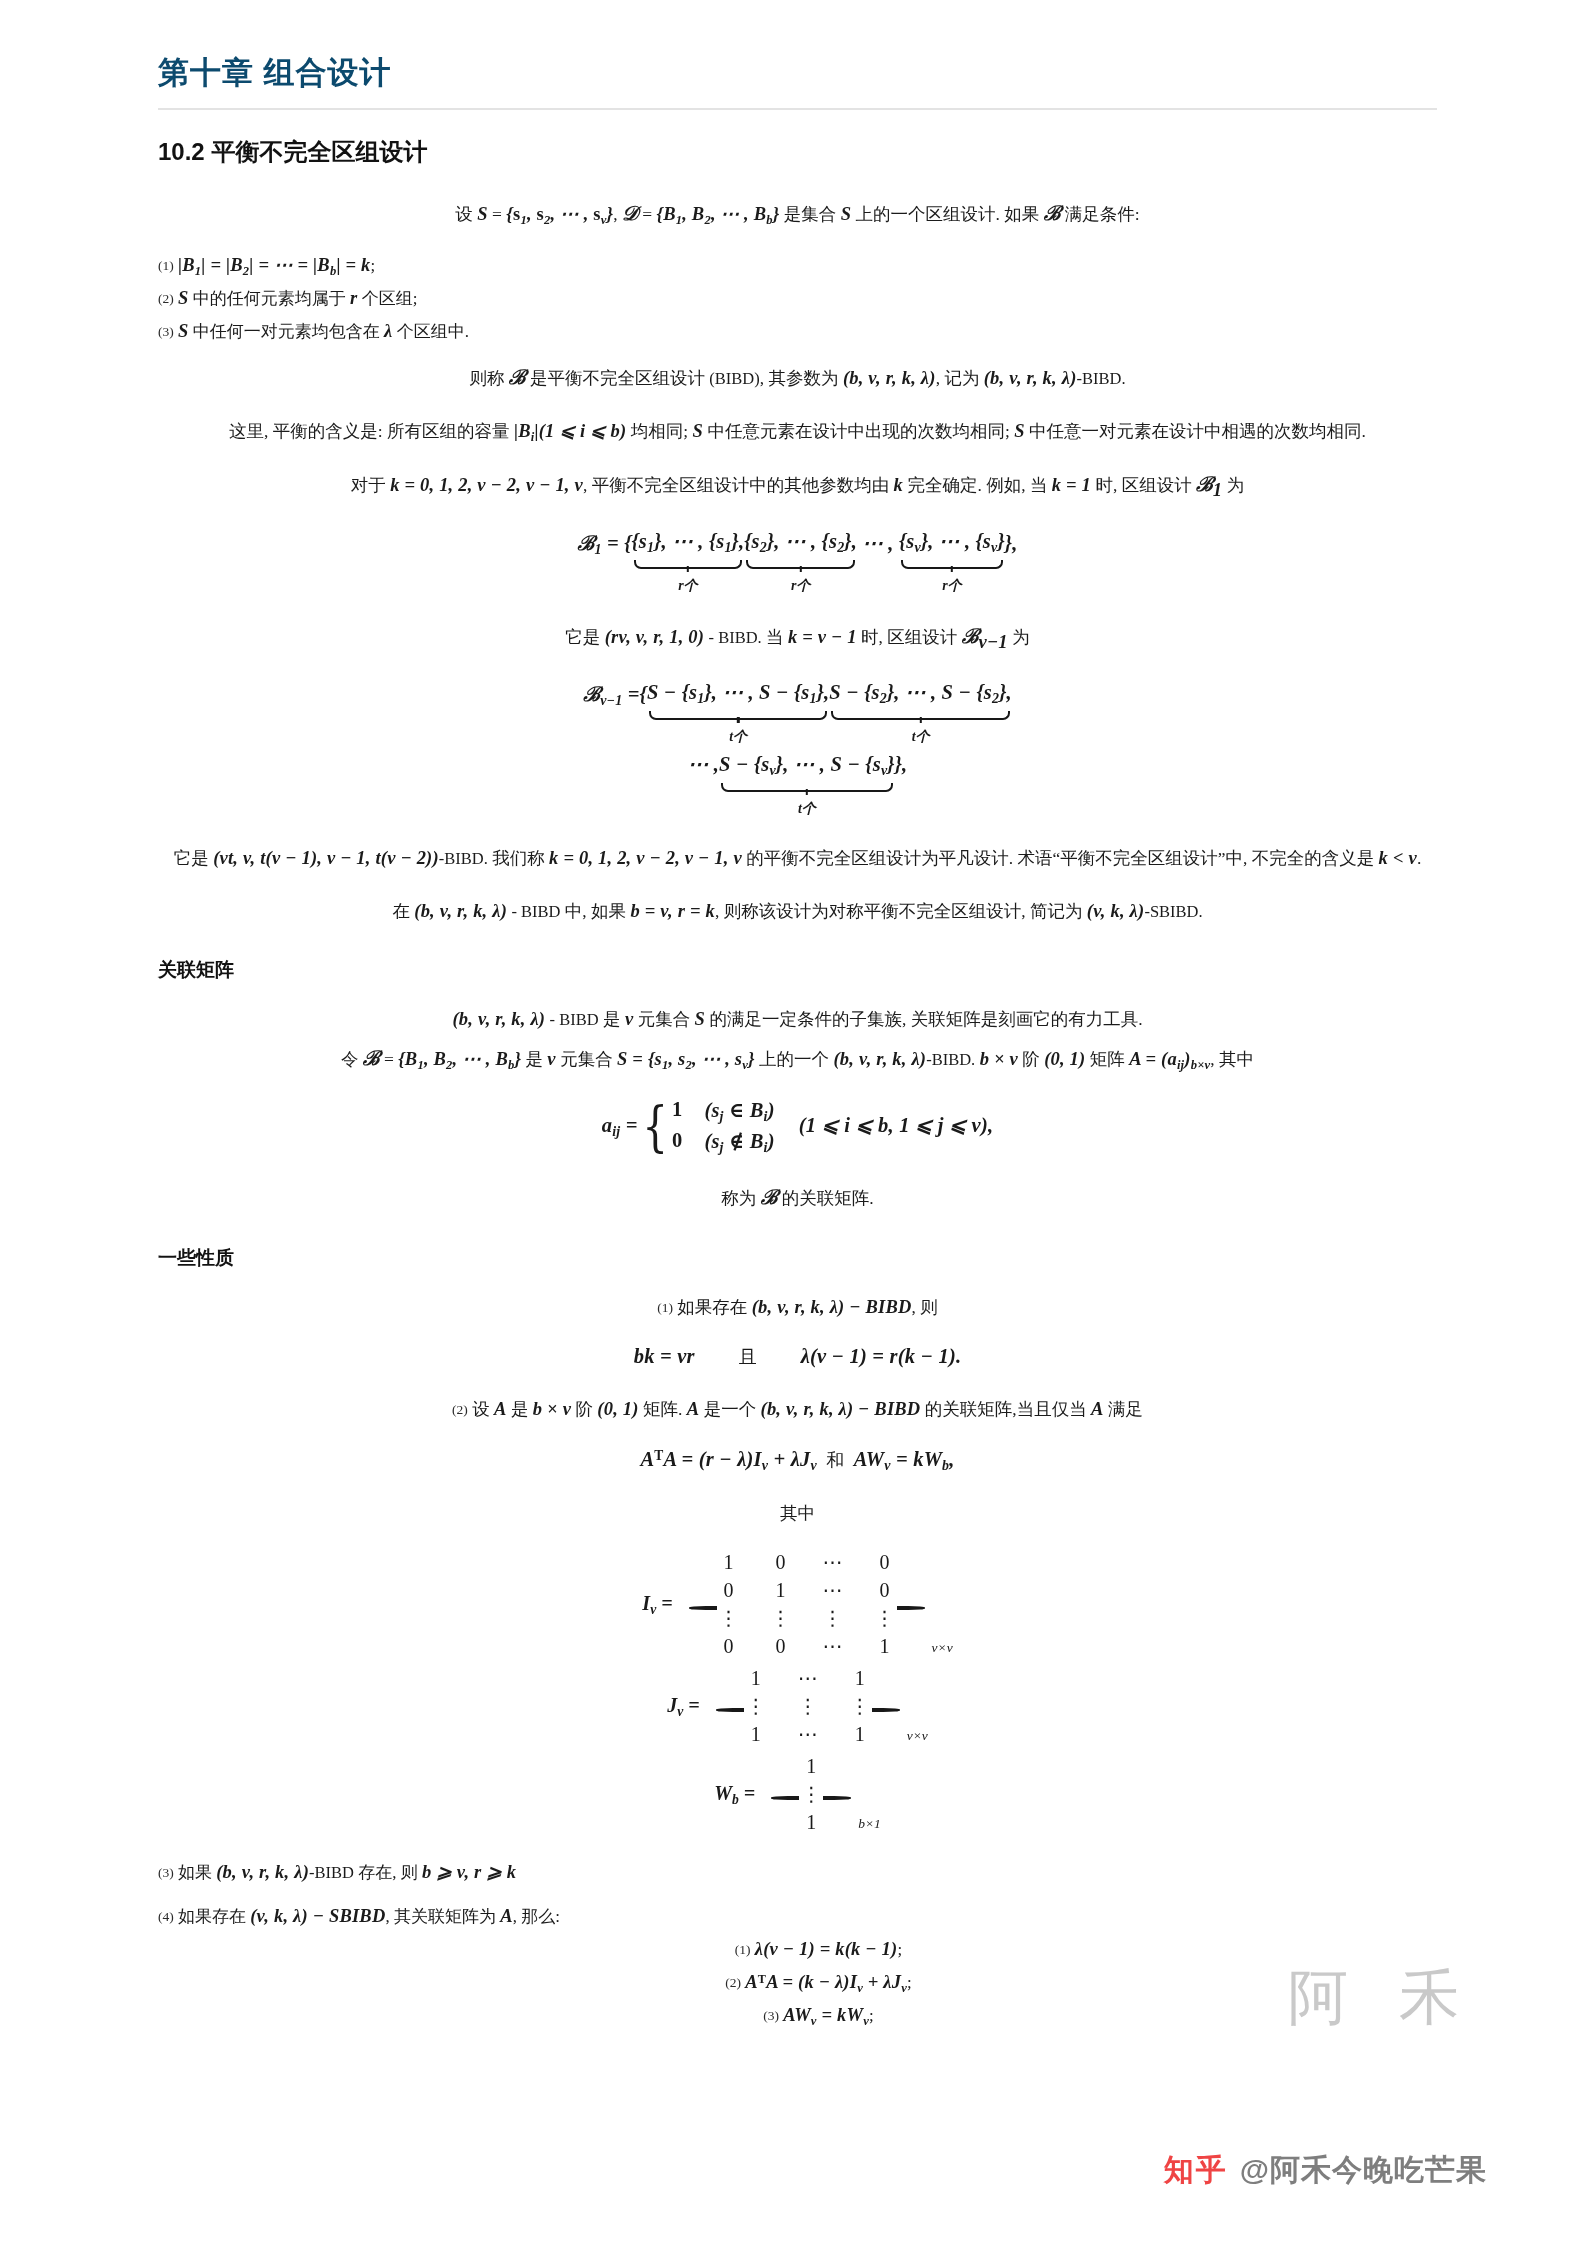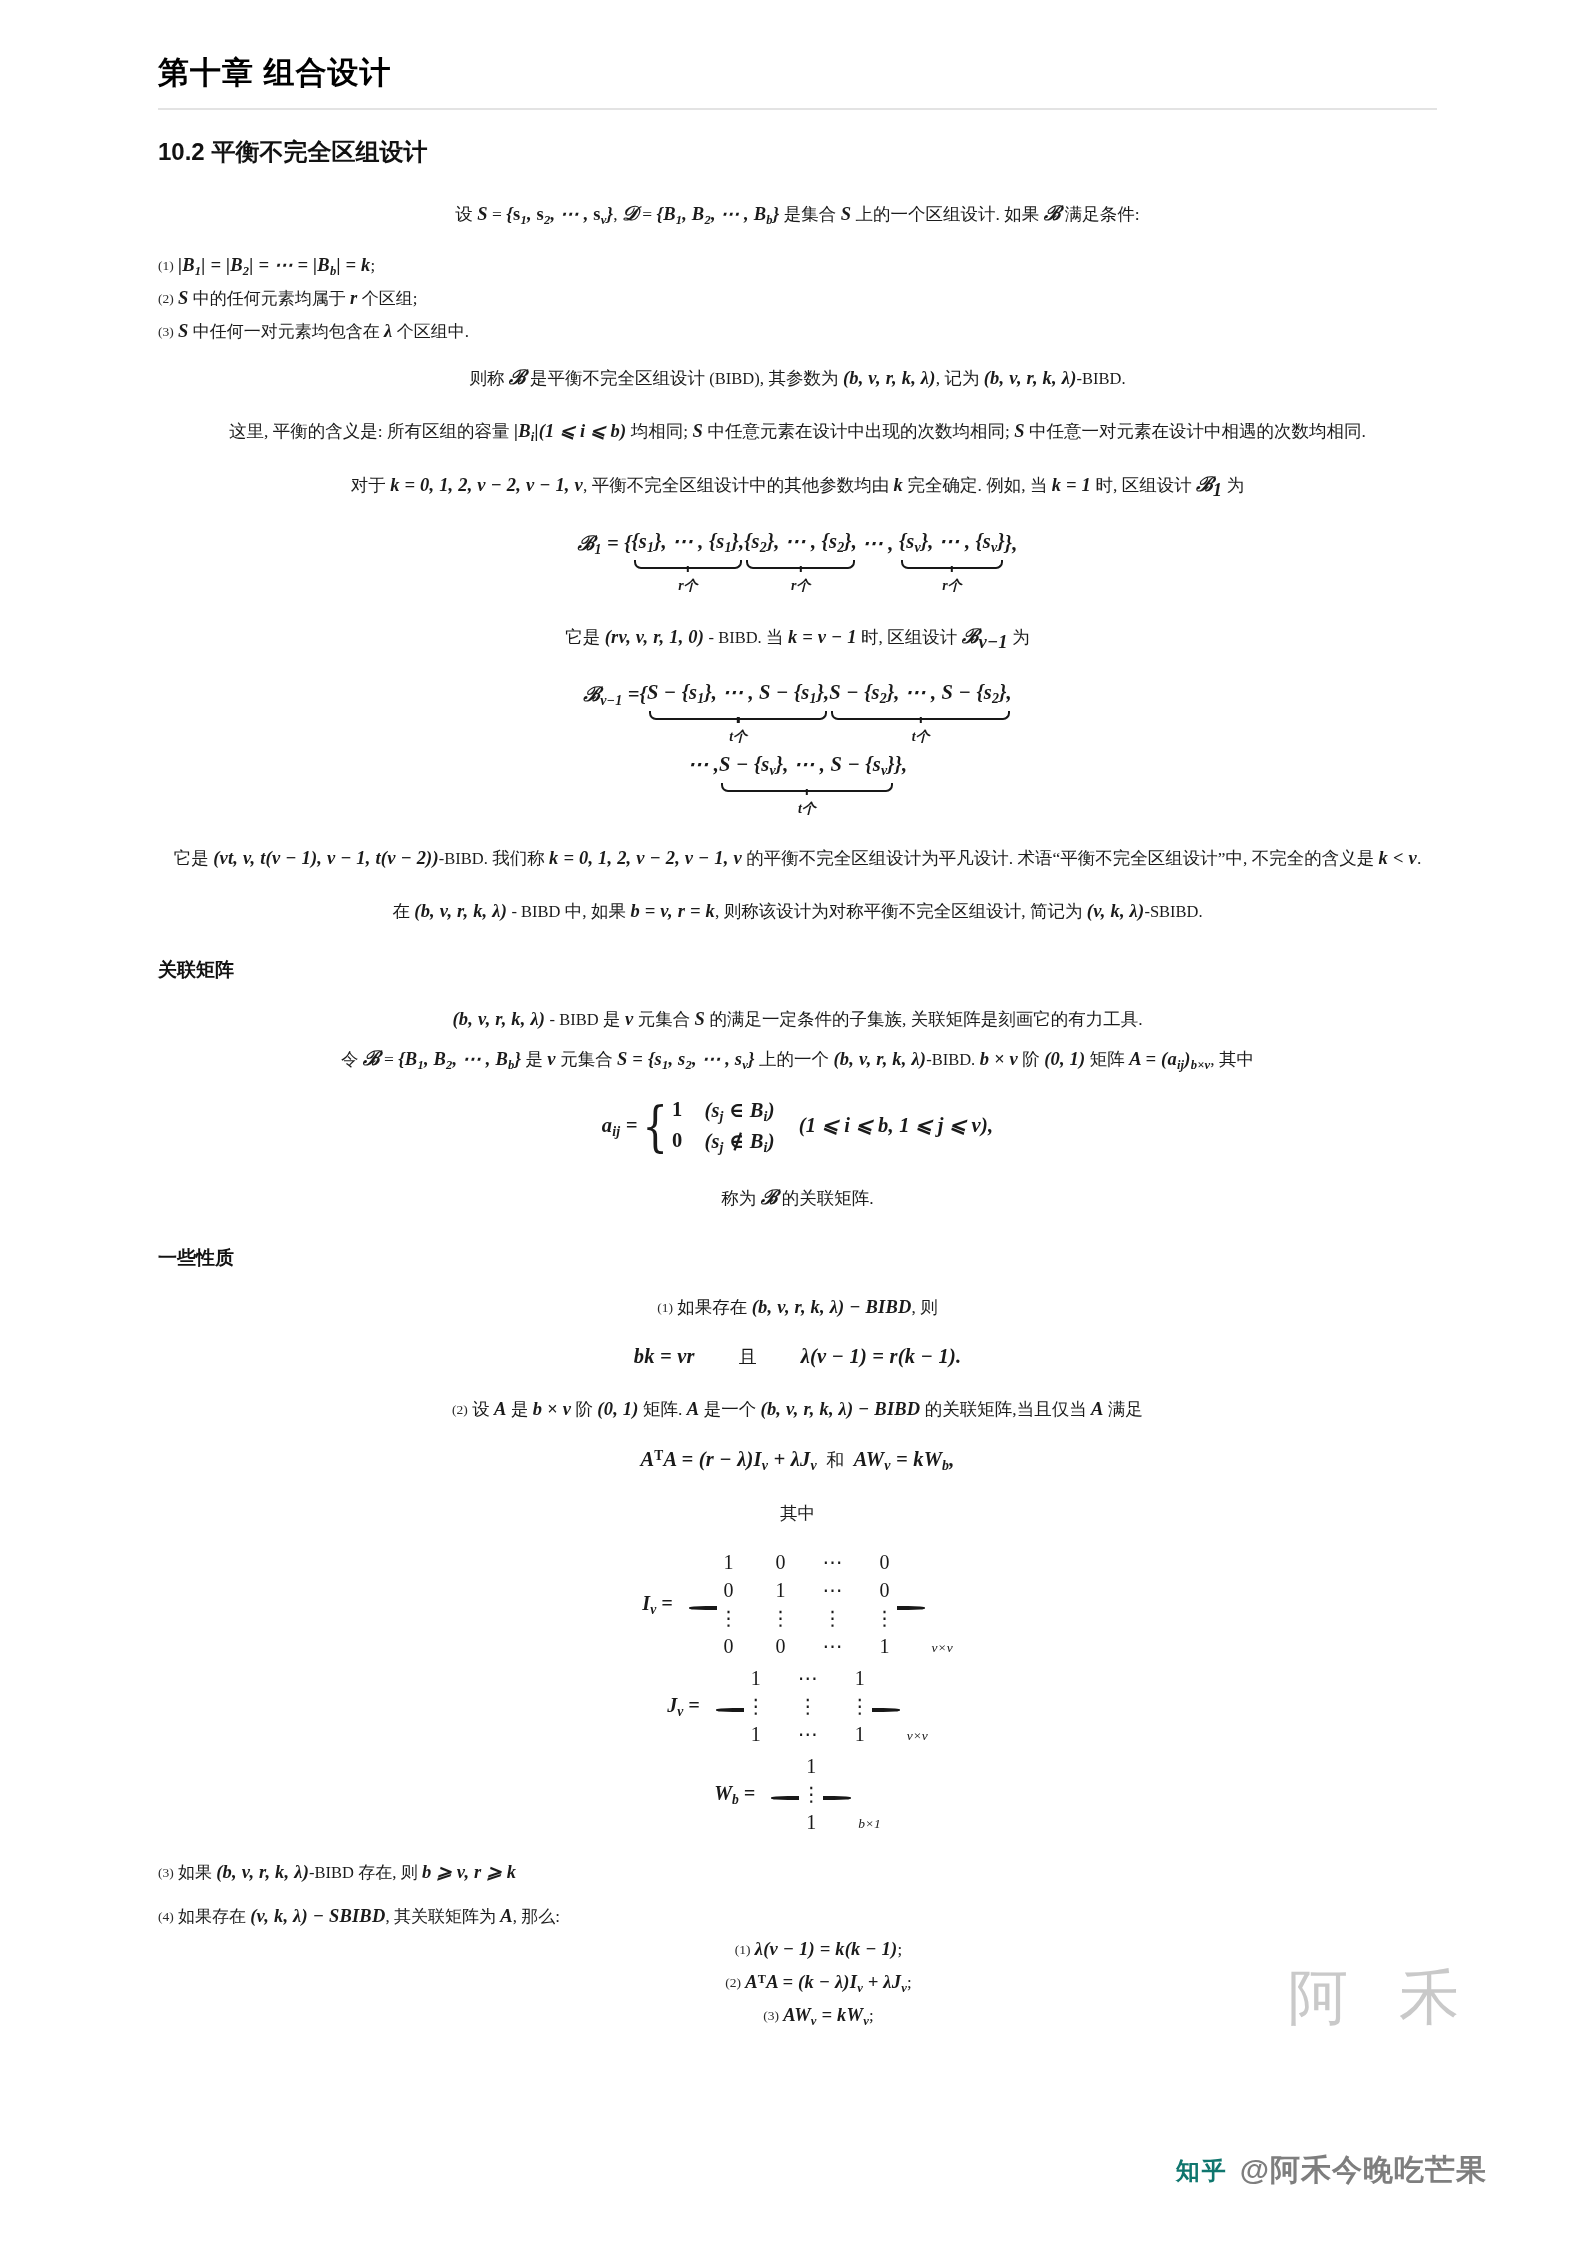--- a/index.html
+++ b/index.html
@@ -25,21 +25,21 @@
   }
   .content {
     padding: 52px 150px 0 158px;
   }
   
   .chapter-title {
     font-family: "Liberation Sans", "DejaVu Sans", sans-serif;
     font-weight: bold;
     font-size: 31px;
     letter-spacing: 1px;
-    color: #000000;
+    color: #0c4a6e;
     margin: 0 0 14px 0;
     padding: 0;
   }
   .title-rule {
     border: 0;
     border-top: 2px solid #e3e3e3;
     margin: 0 0 26px 0;
     width: 100%;
   }
   .section-title {
@@ -251,23 +251,23 @@
     right: 100px;
     bottom: 54px;
     display: flex;
     align-items: center;
     gap: 12px;
     color: #9b9b9b;
     font-family: "Liberation Sans", "DejaVu Sans", sans-serif;
     user-select: none;
   }
   .wm-logo {
-    font-size: 24px;
-    font-weight: bold;
-    color: #0f766e;
+    font-size: 30px;
+    font-weight: bold;
+    color: #ef4444;
     letter-spacing: 2px;
   }
   .wm-handle {
     font-size: 30px;
     font-weight: bold;
     color: #7e7e7e;
     letter-spacing: 1px;
   }
   .spacer-sm { height: 10px; }
 </style>

